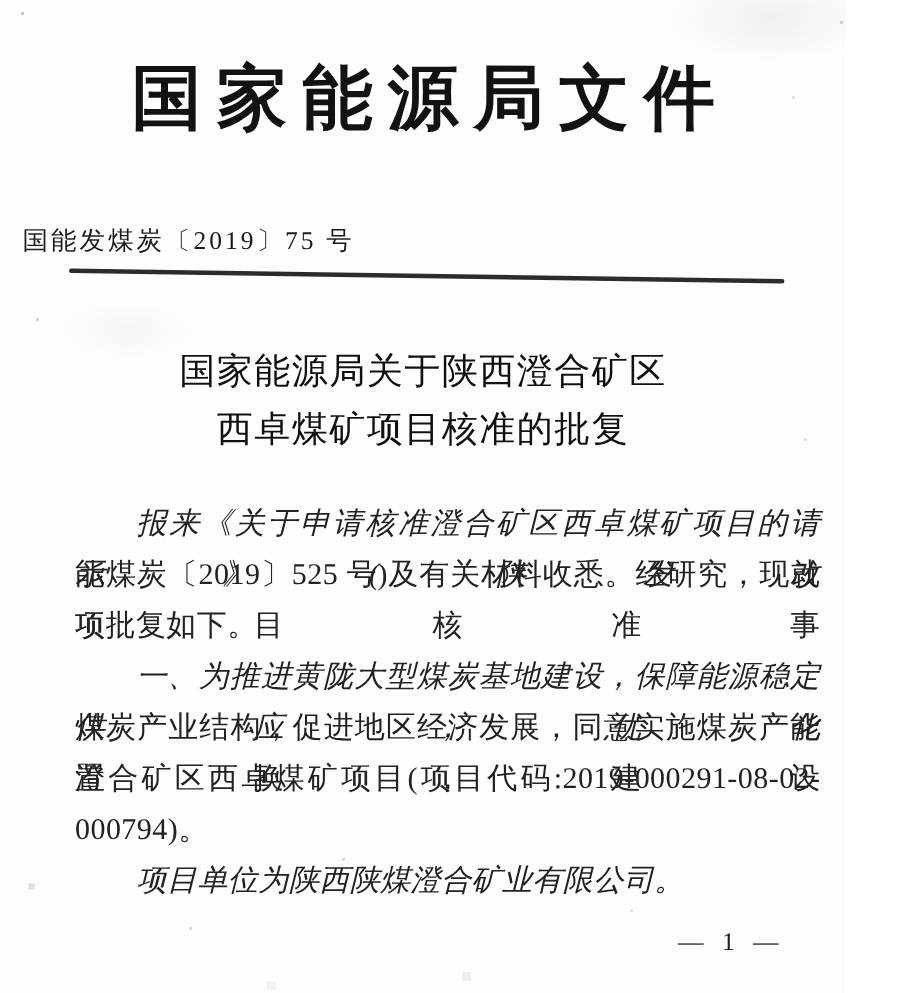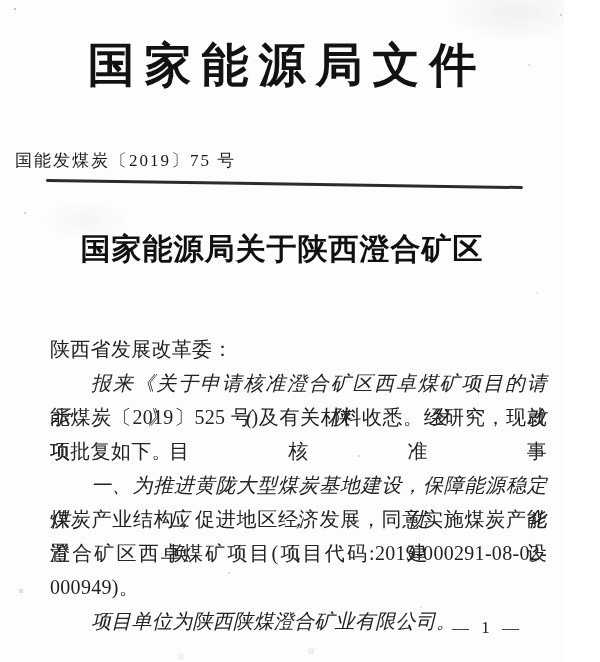--- a/index.html
+++ b/index.html
@@ -85,22 +85,22 @@
     border-radius: 2px;
     transform: rotate(0.85deg);
     transform-origin: left center;
   }
   .doc-title {
     position: absolute;
     top: 229px;
     left: 0;
     width: 100%;
     text-align: center;
-    font-size: 30px;
-    font-weight: 700;
+    font-size: 24px;
+    font-weight: 400;
     line-height: 39px;
     color: #101010;
     letter-spacing: 1px;
   }
   .body-text {
     position: absolute;
     top: 332px;
     left: 50px;
     width: 497px;
     font-size: 20px;
@@ -143,29 +143,29 @@
   <div class="noise"></div>
 
   <div class="header-title">国家能源局文件</div>
 
   <div class="doc-number">国能发煤炭〔2019〕75 号</div>
 
   <div class="rule"></div>
 
   <div class="doc-title">
     <div>国家能源局关于陕西澄合矿区</div>
+    <div>西卓煤矿项目核准的批复</div>
   </div>
 
   <div class="body-text">
-    <div class="ln">陕西省发展改革委：</div>
     <div class="ln ind fill">报来《关于申请核准澄合矿区西卓煤矿项目的请示》(陕发改</div>
     <div class="ln fill">能煤炭〔2019〕525 号)及有关材料收悉。经研究，现就项目核准事</div>
     <div class="ln">项批复如下。</div>
     <div class="ln ind fill">一、为推进黄陇大型煤炭基地建设，保障能源稳定供应，优化</div>
     <div class="ln fill">煤炭产业结构，促进地区经济发展，同意实施煤炭产能置换，建设</div>
     <div class="ln fill">澄合矿区西卓煤矿项目(项目代码:2019-000291-08-02-</div>
-    <div class="ln">000949)。</div>
+    <div class="ln">000794)。</div>
     <div class="ln ind">项目单位为陕西陕煤澄合矿业有限公司。</div>
   </div>
 
   <div class="page-number">— 1 —</div>
 
 </div>
 
 </body></html>

